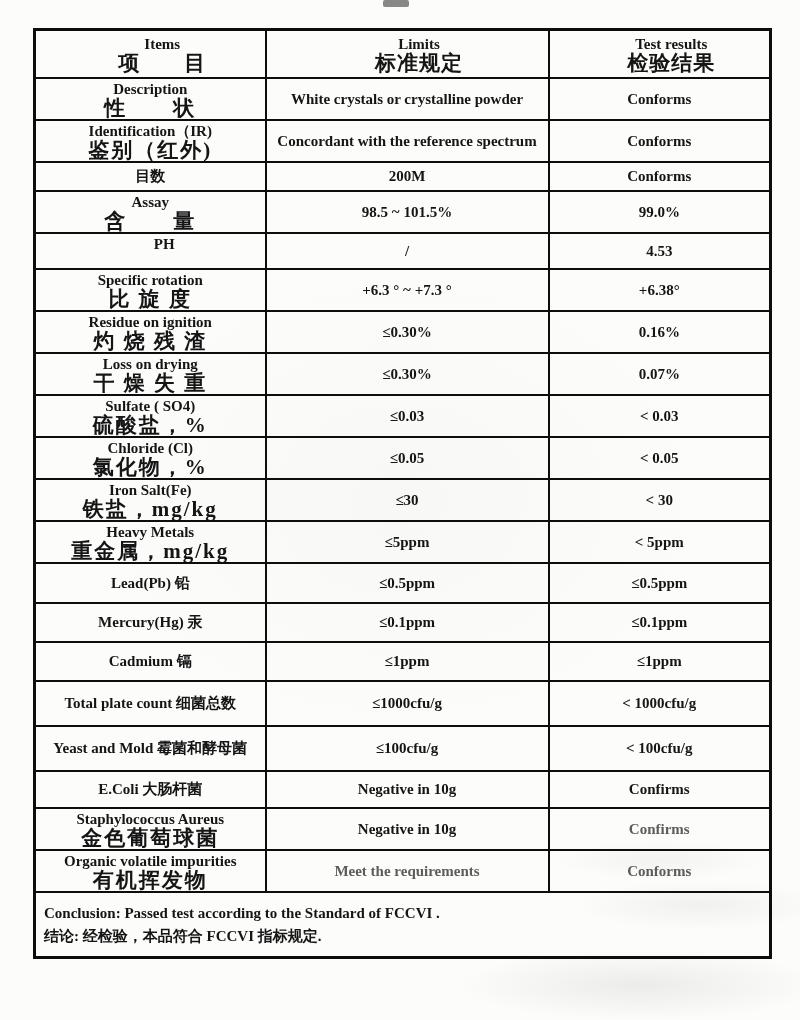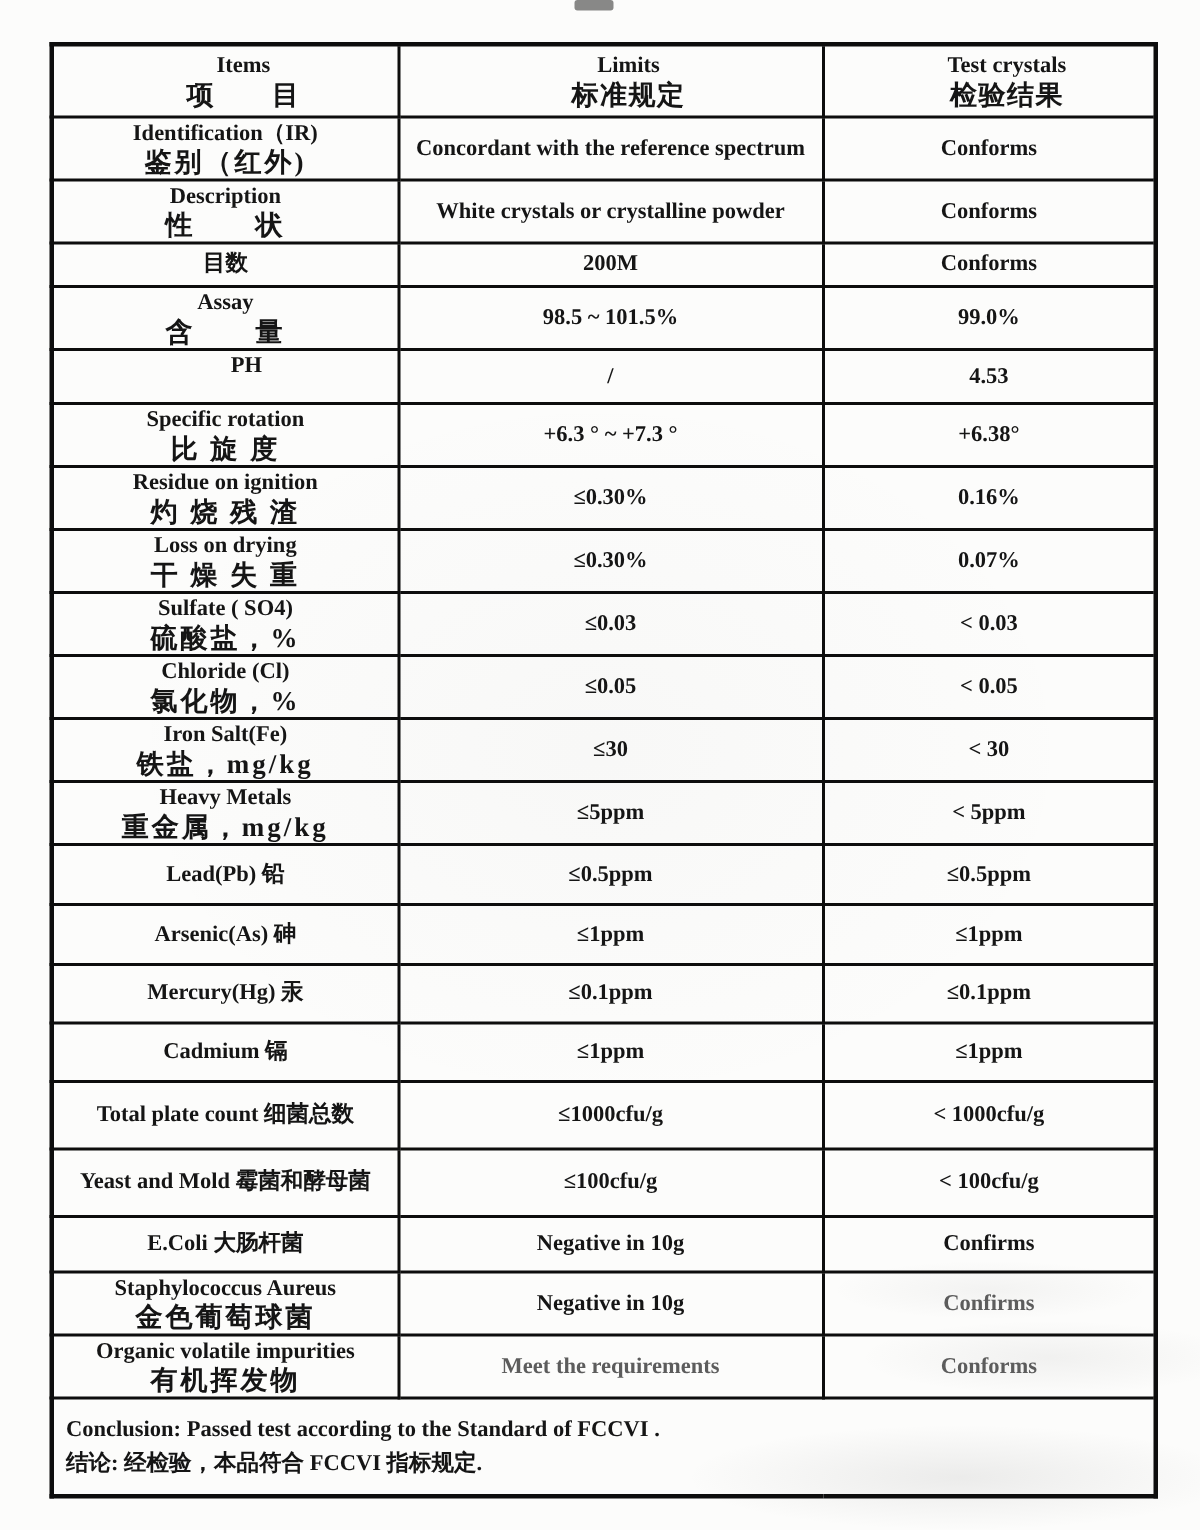--- a/index.html
+++ b/index.html
@@ -31,21 +31,21 @@
   table.coa{border-width:3px;}
   th,td{
     padding:1px 4px;
     text-align:center;vertical-align:middle;
     font-weight:bold;font-size:15px;line-height:19px;
     color:#151515;
     overflow:hidden;
   }
   thead th{height:44px;padding-left:28px;}
   .en{font-size:15px;}
-  .zh{font-size:18px;letter-spacing:1px;}
+  .zh{font-size:21px;letter-spacing:1px;}
   td.item .zh{letter-spacing:2px;}
   tr.top-align td.item{vertical-align:top;padding-left:32px;}
   td.faded{color:#5c5c5c;}
   td.conclusion{
     text-align:left;vertical-align:middle;
     padding:4px 8px;height:55px;
   }
   td.conclusion .c-en{margin-bottom:4px;}
 </style>
 </head>
@@ -63,42 +63,42 @@
     <tr>
       <th>
         <div class="en">Items</div>
         <div class="zh">项　　目</div>
       </th>
       <th>
         <div class="en">Limits</div>
         <div class="zh">标准规定</div>
       </th>
       <th>
-        <div class="en">Test crystals</div>
+        <div class="en">Test results</div>
         <div class="zh">检验结果</div>
       </th>
     </tr>
   </thead>
   <tbody id="rows">
       <tr style="height: 40px;">
         <td class="item">
+          <div class="en">Description</div>
+          <div class="zh">性　　状</div>
+        </td>
+        <td>White crystals or crystalline powder</td>
+        <td>Conforms</td>
+      </tr>
+      <tr style="height: 40px;">
+        <td class="item">
           <div class="en">Identification（IR)</div>
           <div class="zh">鉴别（红外)</div>
         </td>
         <td>Concordant with the reference spectrum</td>
         <td>Conforms</td>
       </tr>
-      <tr style="height: 40px;">
-        <td class="item">
-          <div class="en">Description</div>
-          <div class="zh">性　　状</div>
-        </td>
-        <td>White crystals or crystalline powder</td>
-        <td>Conforms</td>
-      </tr>
       <tr style="height: 29px;">
         <td class="item">
           <div class="en">目数</div>
         </td>
         <td>200M</td>
         <td>Conforms</td>
       </tr>
       <tr style="height: 34px;">
         <td class="item">
           <div class="en">Assay</div>
@@ -169,27 +169,20 @@
         </td>
         <td>≤5ppm</td>
         <td>&lt; 5ppm</td>
       </tr>
       <tr style="height: 40px;">
         <td class="item">
           <div class="en">Lead(Pb) 铅</div>
         </td>
         <td>≤0.5ppm</td>
         <td>≤0.5ppm</td>
-      </tr>
-      <tr style="height: 40px;">
-        <td class="item">
-          <div class="en">Arsenic(As) 砷</div>
-        </td>
-        <td>≤1ppm</td>
-        <td>≤1ppm</td>
       </tr>
       <tr style="height: 39px;">
         <td class="item">
           <div class="en">Mercury(Hg) 汞</div>
         </td>
         <td>≤0.1ppm</td>
         <td>≤0.1ppm</td>
       </tr>
       <tr style="height: 39px; padding-left: 40px;">
         <td class="item">

